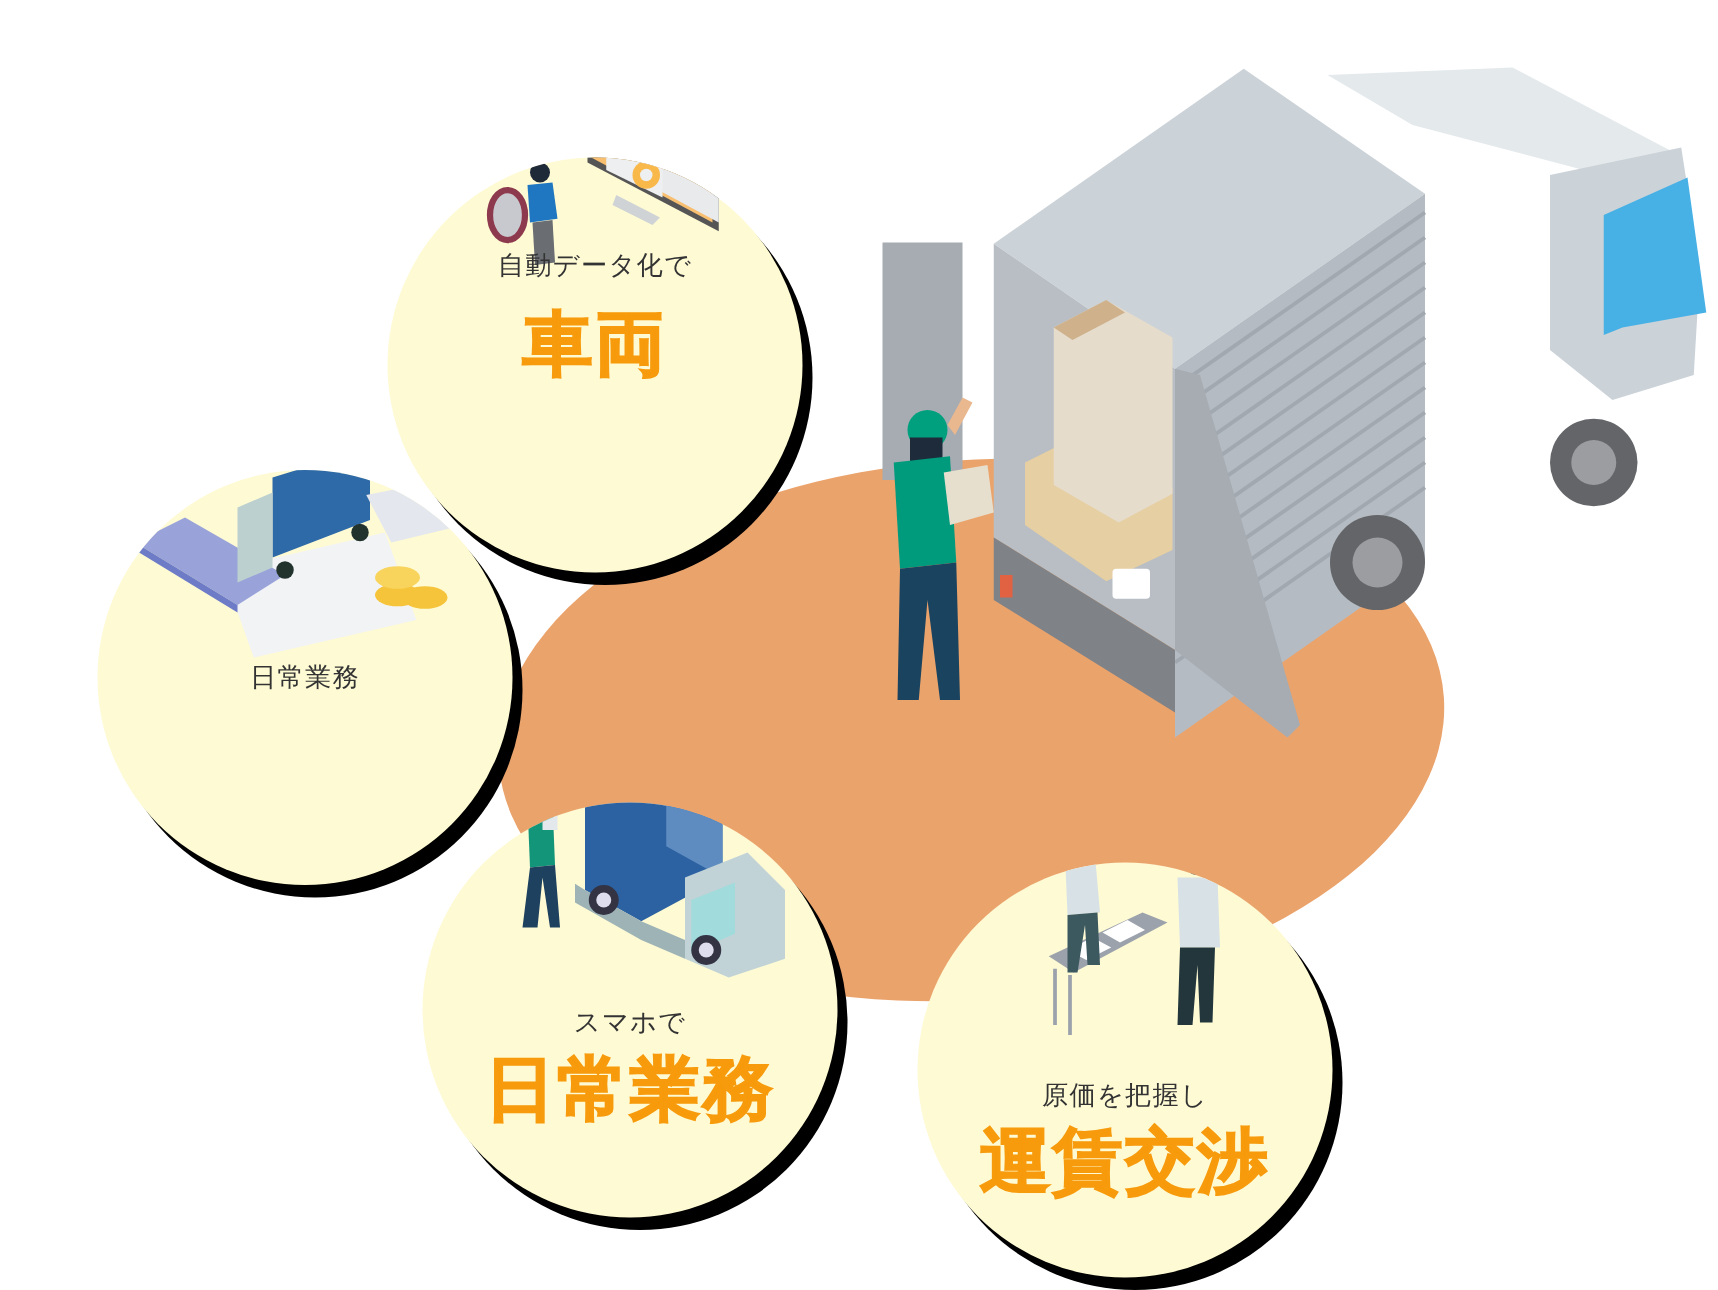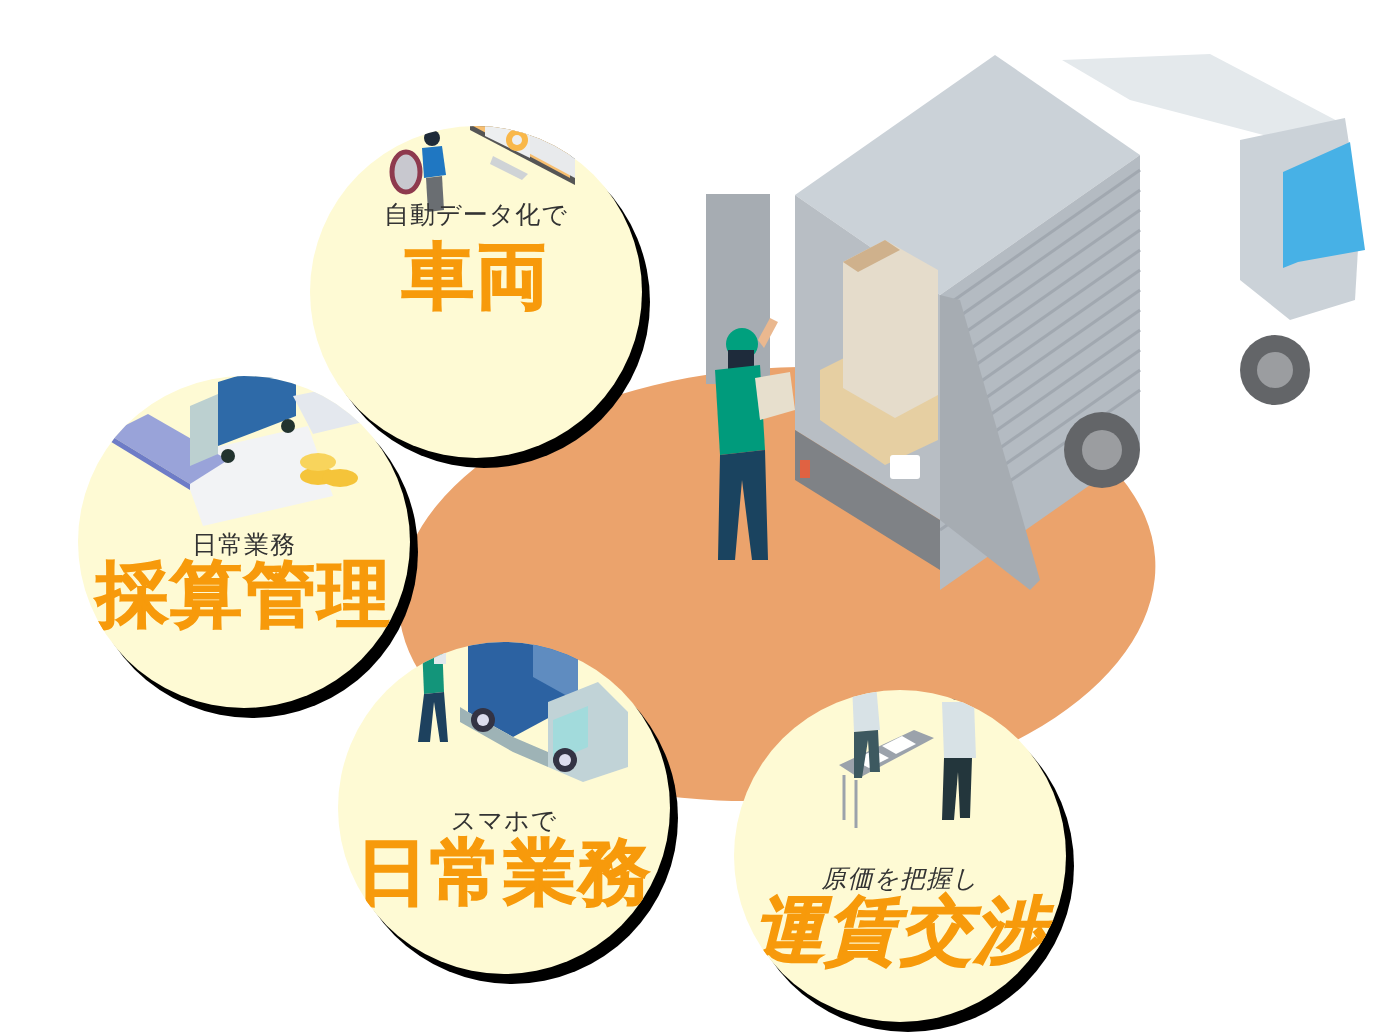--- a/index.html
+++ b/index.html
@@ -1,22 +1,22 @@
 <!DOCTYPE html>
 <html><head>
 <meta charset="utf-8">
 <style>
   html,body{margin:0;padding:0;background:#fff;}
   body{width:1374px;height:1032px;position:relative;overflow:hidden;font-family:"DejaVu Sans","Liberation Sans",sans-serif;}
   .shadow{position:absolute;border-radius:50%;background:#000;}
   .ground{position:absolute;left:398px;top:368px;width:758px;height:432px;border-radius:50%;background:#eba36c;mix-blend-mode:multiply;transform:rotate(-4deg);}
   .circle{position:absolute;border-radius:50%;background:#fefad4;overflow:hidden;}
   .txt{position:absolute;left:0;right:0;text-align:center;}
-  .sub{color:#333;font-size:25px;font-weight:500;letter-spacing:1px;}
-  .main{color:#f79a0b;font-size:72px;font-weight:900;line-height:64px;letter-spacing:2px;-webkit-text-stroke:1.5px #f79a0b;}
+  .sub{color:#333;font-size:21px;font-weight:500;letter-spacing:1px;}
+  .main{color:#f79a0b;font-size:56px;font-weight:900;line-height:64px;letter-spacing:2px;-webkit-text-stroke:1.5px #f79a0b;}
   svg{position:absolute;overflow:visible;}
 </style>
 </head>
 <body>
 
 <div class="shadow" style="left:318px;top:136px;width:332px;height:332px;"></div>
 <div class="shadow" style="left:86px;top:386px;width:332px;height:332px;"></div>
 <div class="shadow" style="left:346px;top:652px;width:332px;height:332px;"></div>
 <div class="shadow" style="left:742px;top:700px;width:332px;height:332px;"></div>
 
@@ -104,21 +104,20 @@
     <polygon points="140,26 218,2 218,60 140,90" fill="#2e6aa8"></polygon>
     <polygon points="112,50 140,38 140,98 112,110" fill="#bcd0d0"></polygon>
     <circle cx="150" cy="100" r="7" fill="#22332e"></circle>
       <circle cx="210" cy="70" r="7" fill="#22332e"></circle>
     <polygon points="215,40 290,25 310,60 235,78" fill="#e4e8ee"></polygon>
     <ellipse cx="240" cy="120" rx="18" ry="9" fill="#f5c43a"></ellipse>
       <ellipse cx="262" cy="122" rx="18" ry="9" fill="#f5c43a"></ellipse>
     <ellipse cx="240" cy="106" rx="18" ry="9" fill="#f8d45c"></ellipse>
   </svg>
   <div class="txt sub" style="top:152px;">日常業務</div>
-  <div class="txt main" style="top:186px;">採算管理</div>
 </div>
 
 <div class="circle" style="left:338px;top:642px;width:332px;height:332px;">
   <svg width="332" height="332" style="left:0;top:-40px;">
     <polygon points="130,30 195,-5 240,20 240,100 175,135 130,110" fill="#2c62a2"></polygon>
     <polygon points="195,-5 240,20 240,100 195,75" fill="#5f8cc0"></polygon>
     <polygon points="122,105 130,110 175,135 210,150 210,165 175,150 122,120" fill="#9eb3b6"></polygon>
     <polygon points="210,100 260,80 290,110 290,165 245,180 210,165" fill="#c1d3d7"></polygon>
     <polygon points="215,118 250,104 250,145 215,160" fill="#a2dbdc"></polygon>
     <circle cx="145" cy="118" r="12" fill="#334"></circle>
@@ -127,21 +126,21 @@
       <circle cx="227" cy="158" r="6" fill="#dde"></circle>
     <circle cx="95" cy="32" r="9" fill="#f4c12a"></circle>
     <polygon points="84,42 104,40 106,90 86,92" fill="#13957a"></polygon>
     <rect x="96" y="46" width="12" height="16" fill="#e3e8ec"></rect>
     <polygon points="86,92 106,90 110,140 102,140 96,100 92,140 80,140" fill="#1d415e"></polygon>
   </svg>
   <div class="txt main" style="top:198px;">日常業務</div>
   <div class="txt sub" style="top:162px;">スマホで</div>
 </div>
 
-<div class="circle" style="left:734px;top:690px;width:332px;height:332px;font-style:italic;">
+<div class="circle" style="left:734px;top:690px;width:332px;height:332px;">
   <svg width="332" height="332" style="left:0;top:-30px;">
     <polygon points="105,105 180,70 200,78 125,118" fill="#9ba2ab"></polygon>
     <polygon points="120,100 140,90 155,98 135,108" fill="#fff"></polygon>
       <polygon points="148,86 168,76 182,84 162,94" fill="#fff"></polygon>
     <line x1="110" y1="115" x2="110" y2="160" stroke="#9ba2ab" stroke-width="3"></line>
     <line x1="122" y1="120" x2="122" y2="168" stroke="#9ba2ab" stroke-width="3"></line>
     <circle cx="130" cy="14" r="8" fill="#7d7e7a"></circle>
     <polygon points="118,24 142,24 146,70 120,72" fill="#d8e2e6"></polygon>
     <polygon points="120,72 144,70 146,112 136,112 134,80 128,118 120,118" fill="#3d5960"></polygon>
     <circle cx="223" cy="32" r="8" fill="#1e2a2e"></circle>

